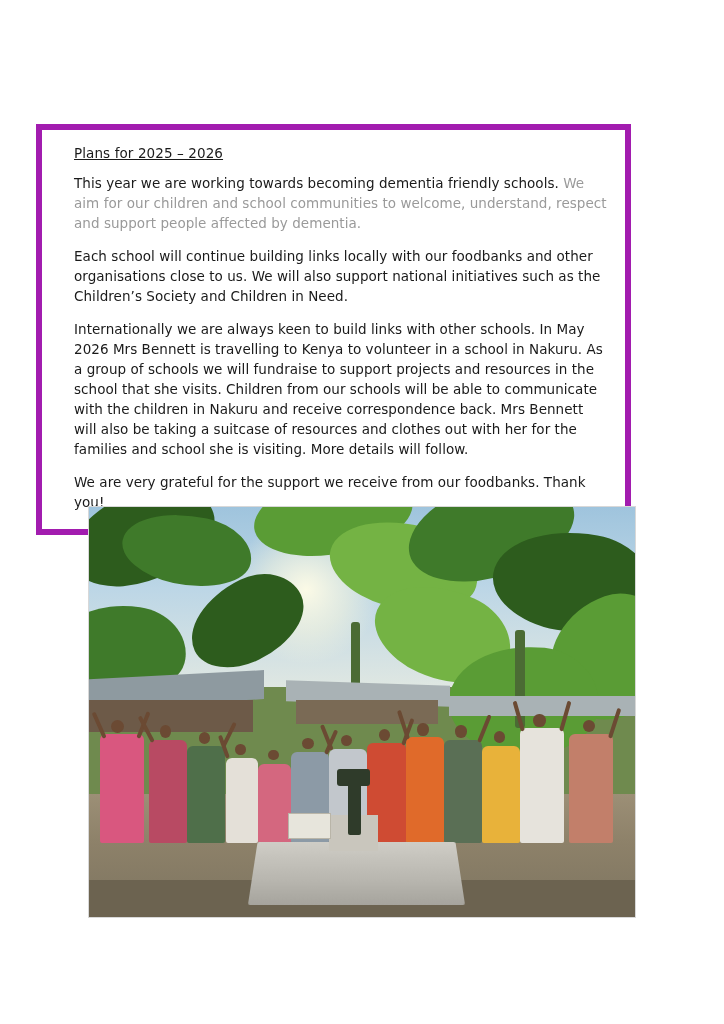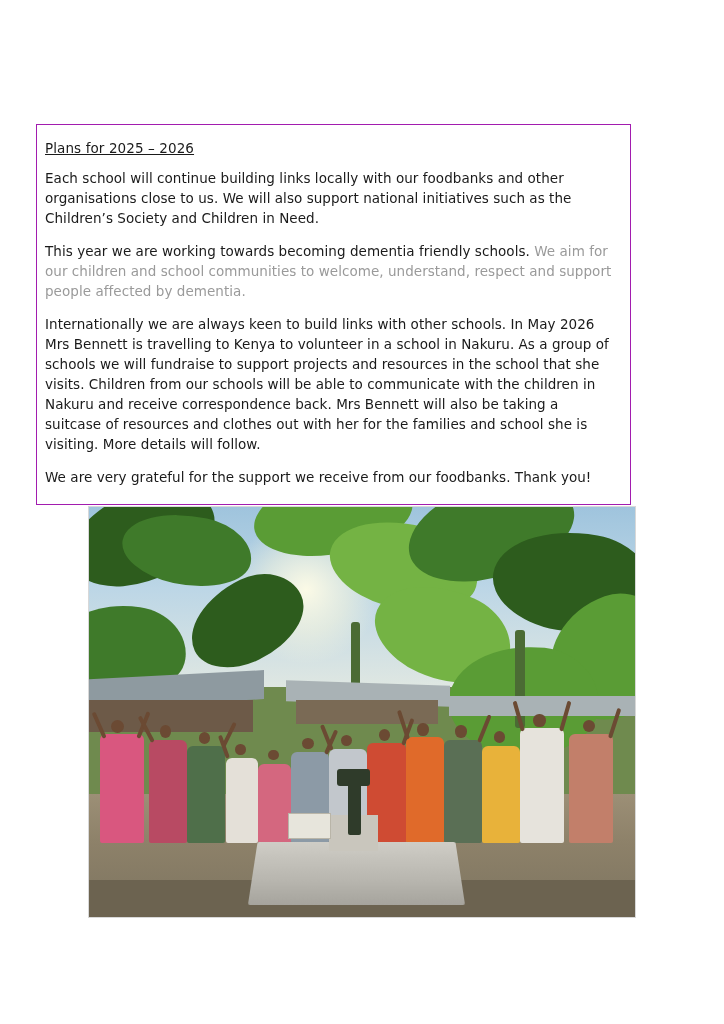--- a/index.html
+++ b/index.html
@@ -20,22 +20,22 @@
     background: #ffffff;
   }
 
   
   .textbox {
     position: absolute;
     left: 36px;
     top: 124px;
     width: 595px;
     box-sizing: border-box;
-    border: 1px solid #a21caf;
-    padding: 14px 16px 16px 8px;
+    border: 6px solid #a21caf;
+    padding: 14px 16px 16px 32px;
     background: #ffffff;
   }
   .heading {
     font-size: 13.5px;
     line-height: 1.35;
     color: #1a1a1a;
     text-decoration: underline;
     margin: 0 0 12px 0;
     letter-spacing: 0.1px;
   }
@@ -188,25 +188,25 @@
 </head>
 <body>
 
 <div class="page">
 
   <div class="textbox">
 
     <div class="heading">Plans for 2025 – 2026</div>
 
     <p class="para">
+      <span>This year we are working towards becoming dementia friendly schools.</span><span class="muted">  We aim for our children and school communities to welcome, understand, respect and support people affected by dementia.</span>
+    </p>
+
+    <p class="para">
       <span>Each school will continue building links locally with our foodbanks and other organisations close to us. We will also support national initiatives such as the Children’s Society and Children in Need.</span>
-    </p>
-
-    <p class="para">
-      <span>This year we are working towards becoming dementia friendly schools.</span><span class="muted">  We aim for our children and school communities to welcome, understand, respect and support people affected by dementia.</span>
     </p>
 
     <p class="para">
       <span>Internationally we are always keen to build links with other schools. In May 2026 Mrs Bennett is travelling to Kenya to volunteer in a school in Nakuru. As a group of schools we will fundraise to support projects and resources in the school that she visits. Children from our schools will be able to communicate with the children in Nakuru and receive correspondence back. Mrs Bennett will also be taking a suitcase of resources and clothes out with her for the families and school she is visiting. More details will follow.</span>
     </p>
 
     <p class="para">
       <span>We are very grateful for the support we receive from our foodbanks. Thank you!</span>
     </p>
 

